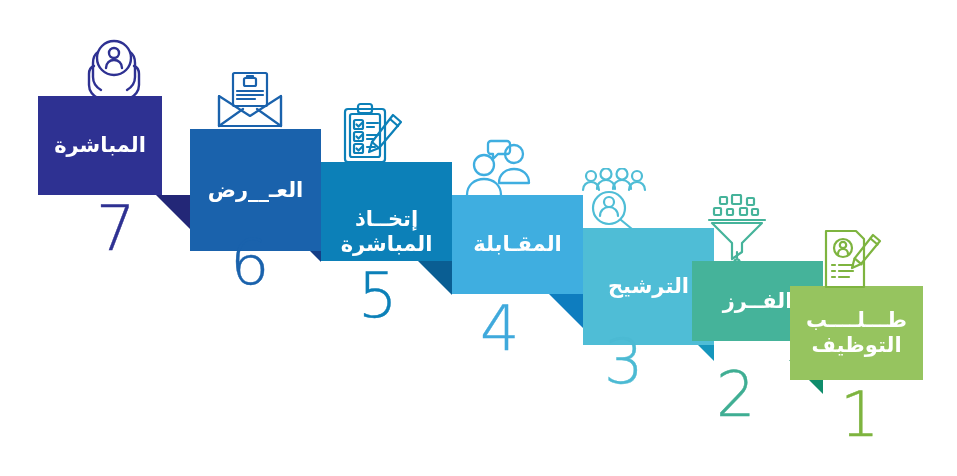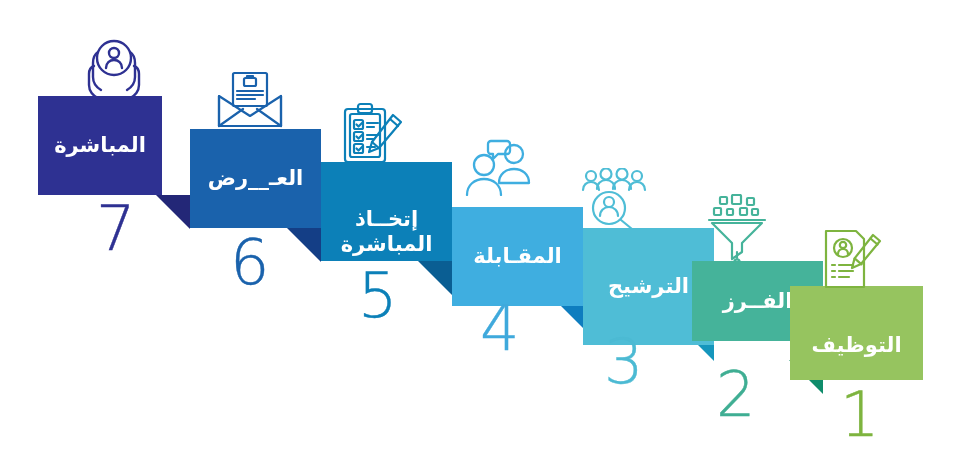--- a/index.html
+++ b/index.html
@@ -79,21 +79,21 @@
         <path d="M16 28c-3 1-5 4-5 8l0 11c0 6 4 11 9 13"></path>
         <path d="M52 14c3 2 5 6 5 11l0 14c0 5-3 10-8 13"></path>
         <path d="M56 28c3 1 5 4 5 8l0 11c0 6-4 11-9 13"></path>
       </svg>
     </div>
     <div class="num" style="left:96px;top:198px;color:#2E3192;">7</div>
   </div>
 
   <div class="step">
     <div class="fold" style="left:287px;top:228px;width:34px;height:34px;background:#143E86;"></div>
-    <div class="card" style="left:190px;top:129px;width:131px;height:99px;background:#1A62AC;">
+    <div class="card" style="left:190px;top:129px;width:131px;height:122px;background:#1A62AC;">
       <div class="card-label" style="white-space:pre-line;"><span>العـ__رض</span><br></div>
     </div>
     <div class="icon" style="left:216px;top:70px;">
       <svg width="68" height="62" viewBox="0 0 68 62" fill="none" stroke="#1A62AC" stroke-width="2.2" stroke-linecap="round" stroke-linejoin="round">
         <rect x="17" y="3" width="34" height="33" rx="1.5"></rect>
         <rect x="28" y="8" width="12" height="8" rx="1.5"></rect>
         <path d="M31 8v-2h6v2"></path>
         <path d="M21 21h26M21 25h26M21 29h18"></path>
         <path d="M3 26l31 20 31-20v30H3z"></path>
         <path d="M3 26v30h62V26"></path>
@@ -125,21 +125,21 @@
         <path d="M55 14l8 7-22 26-10 4 3-10z"></path>
         <path d="M52 18l8 7"></path>
         <path d="M34 41l8 7"></path>
       </svg>
     </div>
     <div class="num" style="left:358px;top:265px;color:#0C80B8;">5</div>
   </div>
 
   <div class="step">
     <div class="fold" style="left:549px;top:294px;width:34px;height:34px;background:#0E7DBF;"></div>
-    <div class="card" style="left:452px;top:195px;width:131px;height:99px;background:#3FAEE0;margin-top:12px;">
+    <div class="card" style="left:452px;top:195px;width:131px;height:99px;background:#3FAEE0;">
       <div class="card-label" style="white-space:pre-line;"><span>المقـابلة</span><br></div>
     </div>
     <div class="icon" style="left:462px;top:138px;">
       <svg width="74" height="58" viewBox="0 0 74 58" fill="none" stroke="#3FAEE0" stroke-width="2.3" stroke-linecap="round" stroke-linejoin="round">
         <circle cx="22" cy="27" r="10"></circle>
         <path d="M5 57c0-10 7.6-16 17-16s17 6 17 16"></path>
         <circle cx="52" cy="16" r="9"></circle>
         <path d="M37 45c0-9 6.8-14 15-14s15 5 15 14z"></path>
         <path d="M29 3h16a3 3 0 013 3v7a3 3 0 01-3 3h-9l-5 5v-5h-2a3 3 0 01-3-3V6a3 3 0 013-3z"></path>
       </svg>
@@ -189,21 +189,21 @@
         <path d="M6 29h50L36 49v9l-10 7v-16z"></path>
         <path d="M31 58v6"></path>
         <circle cx="31" cy="68" r="2.6"></circle>
       </svg>
     </div>
     <div class="num" style="left:716px;top:364px;color:#3FAE93;">2</div>
   </div>
 
   <div class="step">
     <div class="card" style="left:790px;top:286px;width:133px;height:94px;background:#96C45F;">
-      <div class="card-label" style="white-space:pre-line;"><br><span>التوظيف</span></div>
+      <div class="card-label" style="white-space:pre-line;"><span>طـــلــــب</span><br><span>التوظيف</span></div>
     </div>
     <div class="icon" style="left:818px;top:228px;">
       <svg width="66" height="62" viewBox="0 0 66 62" fill="none" stroke="#7EB43F" stroke-width="2.2" stroke-linecap="round" stroke-linejoin="round">
         <path d="M8 3h30l8 8v48H8z"></path>
         <circle cx="25" cy="20" r="9"></circle>
         <circle cx="25" cy="17" r="3.2"></circle>
         <path d="M20 26c0-3 2.2-5 5-5s5 2 5 5"></path>
         <path d="M14 37h3M21 37h14"></path>
         <path d="M14 43h3M21 43h14"></path>
         <path d="M14 49h3M21 49h10"></path>

